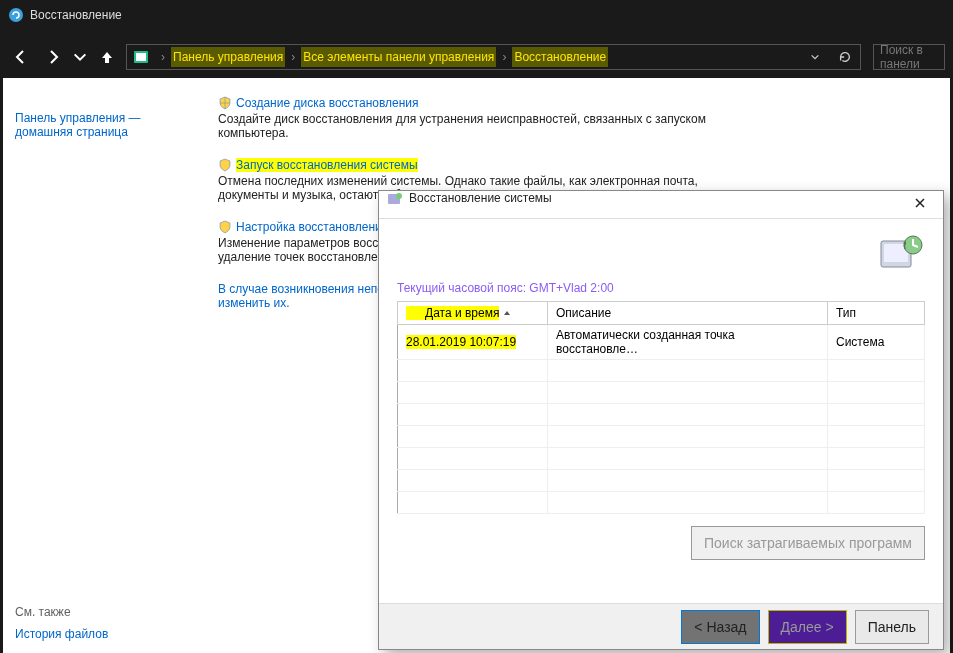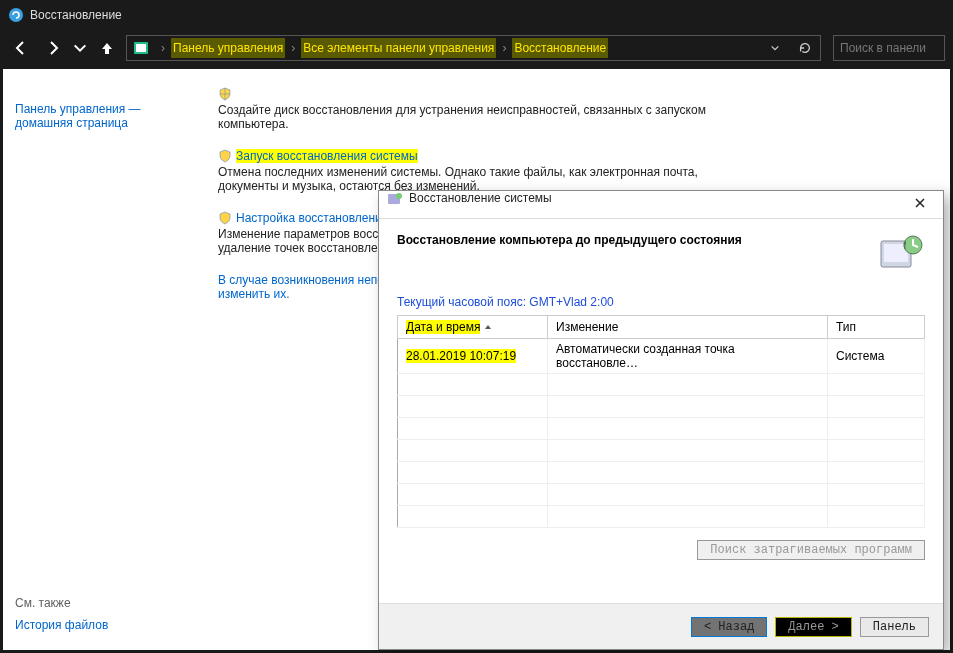--- a/index.html
+++ b/index.html
@@ -4,31 +4,31 @@
 <style>
 * { box-sizing: border-box; margin: 0; padding: 0; }
 body { font-family: "Segoe UI", Tahoma, sans-serif; font-size: 12px; background: #1a1a1a; width: 953px; height: 653px; overflow: hidden; }
 
 
 .titlebar { height: 30px; background: #1a1a1a; color: #fff; display: flex; align-items: center; padding-left: 8px; }
 .titlebar .app-icon { width: 16px; height: 16px; margin-right: 6px; }
 .titlebar .title { font-size: 12px; color: #ddd; }
 
 
-.navbar { height: 36px; background: #1a1a1a; display: flex; align-items: center; padding: 0 8px; gap: 6px; }
+.navbar { height: 36px; background: #1a1a1a; display: flex; align-items: center; padding: 0 8px; gap: 6px; margin-top: 9px; }
 .nav-arrow { width: 26px; height: 26px; color: #fff; display: flex; align-items: center; justify-content: center; font-size: 16px; cursor: pointer; }
 .nav-arrow svg { width: 16px; height: 16px; fill: #eee; }
 .breadcrumb-container { flex: 1; height: 26px; background: #1a1a1a; border: 1px solid #555; display: flex; align-items: center; overflow: hidden; }
 .bc-icon { width: 20px; height: 20px; margin: 0 4px; display: flex; align-items: center; justify-content: center; }
 .breadcrumb-items { display: flex; align-items: center; height: 100%; }
 .breadcrumb-sep { color: #888; padding: 0 6px; }
 .breadcrumb-item { color: #ffe600; padding: 0 2px; background: #5a5a00; height: 20px; display: flex; align-items: center; }
 .breadcrumb-item.last { background: #5a5a00; }
 .refresh-btn { width: 30px; color: #ccc; display: flex; align-items: center; justify-content: center; }
-.search-box { width: 112px; height: 26px; background: #1a1a1a; border: 1px solid #555; color: #777; padding: 0 6px; display: flex; align-items: center; margin-left: 6px; }
+.search-box { width: 72px; height: 26px; background: #1a1a1a; border: 1px solid #555; color: #777; padding: 0 6px; display: flex; align-items: center; margin-left: 6px; }
 
 
 .content-wrap { background: #1a1a1a; padding: 3px; height: calc(653px - 66px); }
 .content { background: #fff; height: 100%; display: flex; position: relative; }
 .sidebar { width: 195px; padding: 33px 12px; color: #0066cc; font-size: 12px; }
 .sidebar-link { color: #0066cc; margin-bottom: 4px; cursor: pointer; }
 .sidebar-footer { position: absolute; bottom: 18px; left: 12px; }
 .sidebar-footer .muted { color: #606060; margin-bottom: 8px; }
 .sidebar-footer .link { color: #0066cc; cursor: pointer; }
 
@@ -44,30 +44,30 @@
 
 
 .dialog { position: absolute; left: 378px; top: 190px; width: 566px; height: 460px; background: #fff; border: 1px solid #888; box-shadow: 6px 6px 14px rgba(0,0,0,0.3); display: flex; flex-direction: column; }
 .dialog-header { height: 28px; background: #fff; border-bottom: 1px solid #ddd; display: flex; align-items: flex-start; padding: 0 8px; }
 .dialog-header .d-icon { width: 16px; height: 16px; margin-right: 6px; }
 .dialog-header .d-title { flex: 1; font-size: 12px; color: #222; }
 .dialog-close { width: 30px; height: 24px; display: flex; align-items: center; justify-content: center; cursor: pointer; font-size: 15px; }
 .dialog-body { flex: 1; padding: 14px 18px; position: relative; }
 .dialog-heading { font-weight: 700; font-size: 12px; margin-bottom: 4px; }
 .wiz-icon { position: absolute; right: 18px; top: 10px; width: 48px; height: 48px; }
-.tz-label { margin-top: 48px; font-size: 12px; color: #1d4ed8; }
+.tz-label { margin-top: 48px; font-size: 12px; color: #8b5cf6; }
 .restore-table { width: 100%; border: 1px solid #aaa; border-collapse: collapse; margin-top: 6px; font-size: 12px; }
 .restore-table th { text-align: left; font-weight: 400; padding: 4px 8px; border: 1px solid #ccc; background: #fff; }
 .restore-table td { padding: 3px 8px; border-right: 1px solid #eee; border-bottom: 1px solid #eee; height: 22px; }
 .hl-cell { background: #ffff00; }
-.th-hl { background: #ffff00; }
+.th-hl { background: #ffff00; padding-left: 19px; }
 .dialog-midbtn { text-align: right; margin-top: 12px; }
-.win-btn { border: 1px solid #999; background: #e9e9e9; color: #222; padding: 2px 12px; font-size: 12px; cursor: pointer; font-family: Liberation Mono, monospace; }
+.win-btn { border: 1px solid #999; background: #e9e9e9; color: #222; padding: 8px 12px; font-size: 14px; cursor: pointer; font-family: Liberation Sans, sans-serif; }
 .win-btn.disabled { color: #999; background: #f0f0f0; cursor: default; }
-.win-btn.hl { background: #000000; border-color: #b8b800; text-align: right; }
+.win-btn.hl { background: #4c1d95; border-color: #b8b800; text-align: right; }
 .win-btn.primary { border: 1px solid #0078d7; background: #737373; }
 .dialog-footer { height: 46px; background: #f0f0f0; border-top: 1px solid #ddd; display: flex; align-items: center; justify-content: flex-end; padding: 0 14px; gap: 8px; }
 
 .chevron::after { content: "›"; }
 </style>
 </head>
 <body>
 
 <div class="titlebar">
   <span class="app-icon">
@@ -149,20 +149,21 @@
     <div class="main">
 
       <div class="task">
         <div class="task-title">
           <span class="shield-icon">
             <svg viewBox="0 0 14 14">
                 <path d="M7 1 L12 3 V7 C12 10 9 12 7 13 C5 12 2 10 2 7 V3 Z" fill="#ffd24a" stroke="#3a78c8" stroke-width="0.5"></path>
                 <path d="M7 1 L7 13 M2 7 L12 7" stroke="#3a78c8" stroke-width="0.4"></path>
               </svg>
           </span>
+          <span class="task-link">Создание диска восстановления</span>
         </div>
         <div class="task-desc">Создайте диск восстановления для устранения неисправностей, связанных с запуском компьютера.</div>
       </div>
 
       <div class="task">
         <div class="task-title">
           <span class="shield-icon">
             <svg viewBox="0 0 14 14">
                 <path d="M7 1 L12 3 V7 C12 10 9 12 7 13 C5 12 2 10 2 7 V3 Z" fill="#ffd24a" stroke="#3a78c8" stroke-width="0.5"></path>
               </svg>
@@ -201,40 +202,39 @@
         </svg>
     </span>
     <span class="d-title">Восстановление системы</span>
     <div class="dialog-close">
       <svg viewBox="0 0 12 12" width="12" height="12">
           <path d="M2 2 L10 10 M10 2 L2 10" stroke="#222" stroke-width="1.5"></path>
         </svg>
     </div>
   </div>
   <div class="dialog-body">
-    <div class="dialog-heading">Восстановление компьютера до предыдущего состояния</div>
     <div class="wiz-icon">
       <svg viewBox="0 0 48 48">
           <rect x="4" y="12" width="30" height="26" rx="2" fill="#cfd8e2" stroke="#889" stroke-width="1"></rect>
           <rect x="7" y="15" width="24" height="18" fill="#eef"></rect>
           <circle cx="36" cy="16" r="9" fill="#8c8" stroke="#575" stroke-width="1"></circle>
           <path d="M36 10 L36 16 L41 18" stroke="#fff" stroke-width="2" fill="none"></path>
           <path d="M28 14 a8 8 0 0 0 0 6" stroke="#575" stroke-width="1.5" fill="none"></path>
           <path d="M26 14 L29 12 L29 16 Z" fill="#575"></path>
         </svg>
     </div>
     <div class="tz-label">Текущий часовой пояс: GMT+Vlad 2:00</div>
 
     <table class="restore-table">
       <thead>
         <tr>
           <th style="width:150px"><span class="th-hl">Дата и время</span> <svg width="8" height="8" viewBox="0 0 8 8">
                 <path d="M1 6 L4 2 L7 6 Z" fill="#555"></path>
               </svg></th>
-          <th style="width:280px">Изменение</th>
+          <th style="width:280px">Описание</th>
           <th>Тип</th>
         </tr>
       </thead>
       <tbody>
         <tr>
           <td><span class="hl-cell">28.01.2019 10:07:19</span></td>
           <td>Автоматически созданная точка восстановле…</td>
           <td>Система</td>
         </tr>
         <tr>

